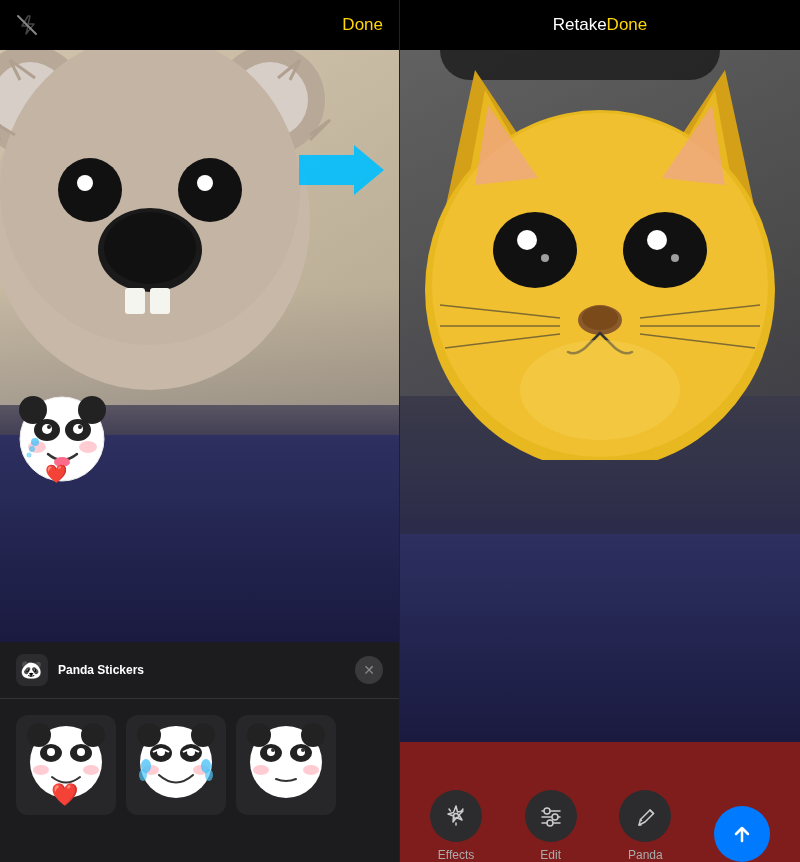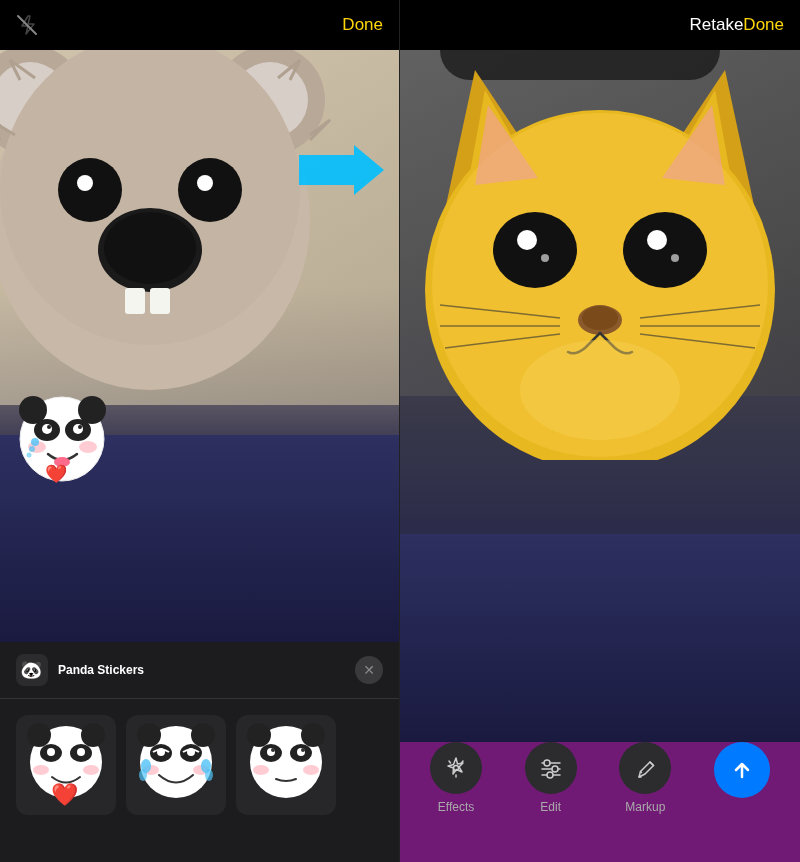--- a/index.html
+++ b/index.html
@@ -123,21 +123,21 @@
     .right-panel {
       width: 400px;
       height: 862px;
       display: flex;
       flex-direction: column;
       background: #000;
     }
 
     .right-header {
       display: flex;
-      justify-content: flex-end;
+      justify-content: center;
       align-items: center;
       padding: 12px 16px;
       background: #000;
       height: 50px;
     }
 
     .right-content {
       flex: 1;
       position: relative;
       overflow: hidden;
@@ -147,23 +147,23 @@
     
     .cat-bg {
       width: 100%;
       height: 100%;
       background: linear-gradient(180deg, #5a5a5a 0%, #4a4a4a 30%, #2b2b4a 70%, #1a1a2e 100%);
       position: relative;
     }
 
     .right-bottom {
       height: 120px;
-      background: #701a75;
-      display: flex;
-      align-items: flex-start;
+      background: #7f1d1d;
+      display: flex;
+      align-items: flex-end;
       justify-content: space-between;
       padding: 0 30px;
     }
 
     .toolbar-item {
       display: flex;
       flex-direction: column;
       align-items: center;
       gap: 6px;
       cursor: pointer;
@@ -452,21 +452,21 @@
     <div class="toolbar-item">
       <div class="toolbar-icon-circle">
         <svg width="26" height="26" viewBox="0 0 26 26" fill="none">
 
           <path d="M13 19 L7 22 L8.5 16.5 L18 7 L21.5 10.5 Z" stroke="#ccc" stroke-width="1.5" stroke-linejoin="round" fill="none"></path>
           <path d="M18 7 L21.5 10.5" stroke="#ccc" stroke-width="1.5" stroke-linecap="round"></path>
           <path d="M8.5 16.5 L9.5 17.5" stroke="#ccc" stroke-width="1.5" stroke-linecap="round"></path>
           <line x1="7" y1="22" x2="9" y2="22" stroke="#ccc" stroke-width="1.5" stroke-linecap="round"></line>
         </svg>
       </div>
-      <span class="toolbar-label">Markup</span>
+      <span class="toolbar-label">Panda</span>
     </div>
 
     <div class="send-btn">
       <svg width="26" height="26" viewBox="0 0 26 26" fill="none">
         <path d="M13 20 L13 7 M7 13 L13 7 L19 13" stroke="white" stroke-width="2.5" stroke-linecap="round" stroke-linejoin="round"></path>
       </svg>
     </div>
   </div>
 </div>
 

